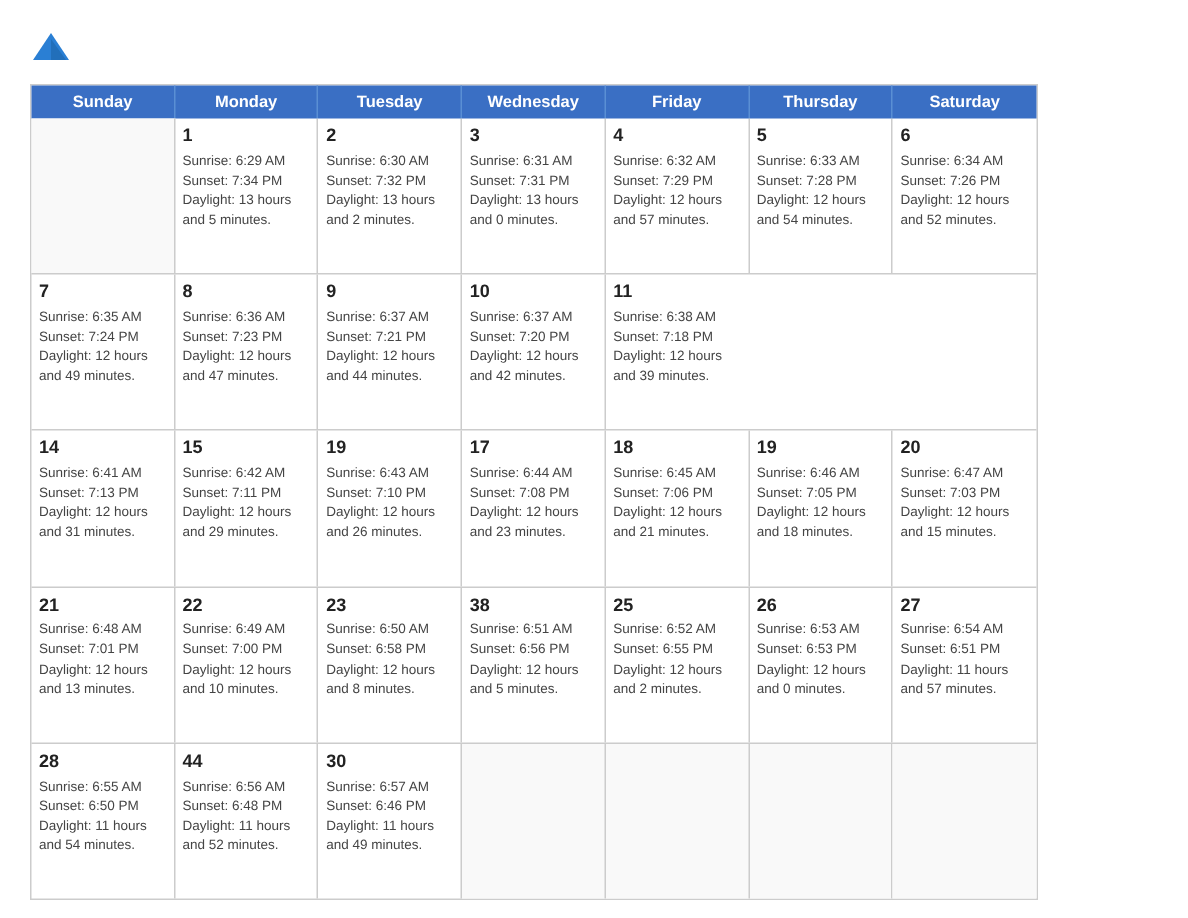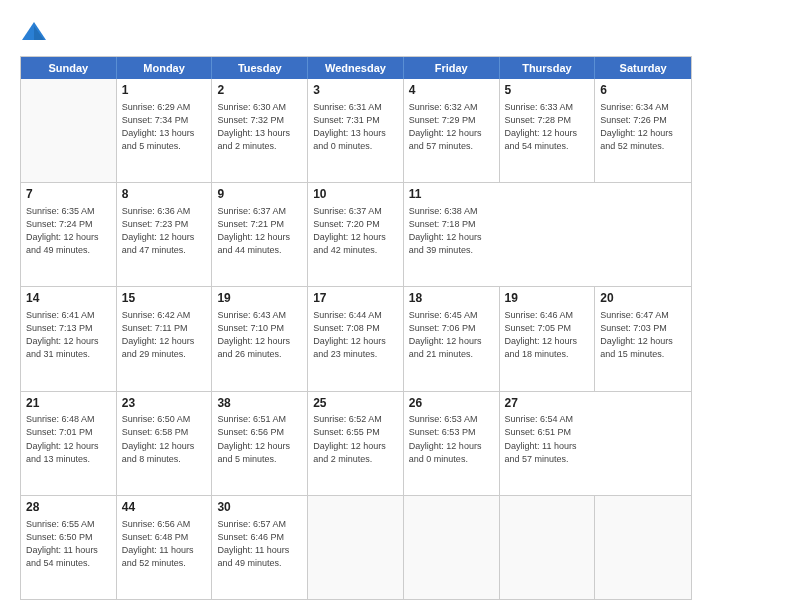--- a/index.html
+++ b/index.html
@@ -223,20 +223,24 @@
             <div class="day-num">20</div>
             <div class="day-info">Sunrise: 6:47 AM<br>Sunset: 7:03 PM<br>Daylight: 12 hours and 15 minutes.</div>
           </div>
         </div>
         <div class="cal-row">
           <div class="cal-cell">
             <div class="day-num">21</div>
             <div class="day-info">Sunrise: 6:48 AM<br>Sunset: 7:01 PM<br>Daylight: 12 hours and 13 minutes.</div>
           </div>
           <div class="cal-cell">
+            <div class="day-num">22</div>
+            <div class="day-info">Sunrise: 6:49 AM<br>Sunset: 7:00 PM<br>Daylight: 12 hours and 10 minutes.</div>
+          </div>
+          <div class="cal-cell">
             <div class="day-num">23</div>
             <div class="day-info">Sunrise: 6:50 AM<br>Sunset: 6:58 PM<br>Daylight: 12 hours and 8 minutes.</div>
           </div>
           <div class="cal-cell">
             <div class="day-num">38</div>
             <div class="day-info">Sunrise: 6:51 AM<br>Sunset: 6:56 PM<br>Daylight: 12 hours and 5 minutes.</div>
           </div>
           <div class="cal-cell">
             <div class="day-num">25</div>
             <div class="day-info">Sunrise: 6:52 AM<br>Sunset: 6:55 PM<br>Daylight: 12 hours and 2 minutes.</div>

